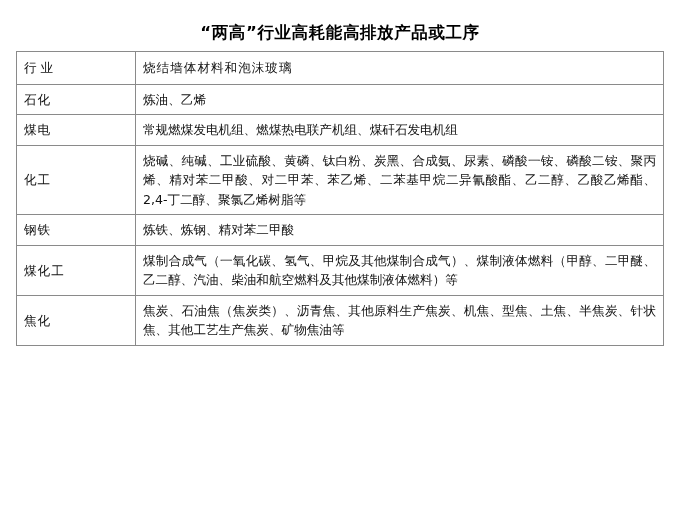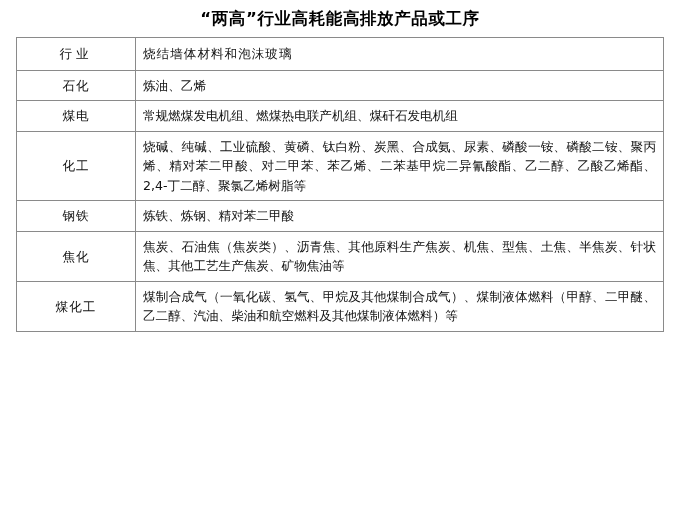--- a/index.html
+++ b/index.html
@@ -11,21 +11,21 @@
     height: 521px;
     background: #ffffff;
     font-family: "DejaVu Sans", "Liberation Sans", sans-serif;
     color: #1a1a1a;
     overflow: hidden;
   }
   .page {
     width: 680px;
     height: 428px;
     box-sizing: border-box;
-    padding: 0;
+    padding: 14px;
     position: relative;
   }
   .doc-title {
     text-align: center;
     font-size: 16.5px;
     font-weight: bold;
     letter-spacing: 0.6px;
     color: #000000;
     padding: 9px 0 8px 0;
     margin: 0;
@@ -41,21 +41,21 @@
     border: 1px solid #8a8a8a;
     padding: 5px 7px;
     font-size: 12.6px;
     line-height: 1.55;
     vertical-align: middle;
     color: #111111;
     font-weight: normal;
   }
   .col-industry {
     width: 104px;
-    text-align: center;
+    text-align: left;
     letter-spacing: 1px;
   }
   .col-products {
     text-align: left;
   }
   thead td {
     text-align: center;
     font-weight: bold;
     font-size: 13px;
     letter-spacing: 1px;
@@ -97,23 +97,23 @@
       </tr>
       <tr>
         <td class="col-industry">化工</td>
         <td class="col-products">烧碱、纯碱、工业硫酸、黄磷、钛白粉、炭黑、合成氨、尿素、磷酸一铵、磷酸二铵、聚丙烯、精对苯二甲酸、对二甲苯、苯乙烯、二苯基甲烷二异氰酸酯、乙二醇、乙酸乙烯酯、2,4-丁二醇、聚氯乙烯树脂等</td>
       </tr>
       <tr>
         <td class="col-industry">钢铁</td>
         <td class="col-products">炼铁、炼钢、精对苯二甲酸</td>
       </tr>
       <tr>
+        <td class="col-industry">煤化工</td>
+        <td class="col-products">煤制合成气（一氧化碳、氢气、甲烷及其他煤制合成气）、煤制液体燃料（甲醇、二甲醚、乙二醇、汽油、柴油和航空燃料及其他煤制液体燃料）等</td>
+      </tr>
+      <tr>
         <td class="col-industry">焦化</td>
         <td class="col-products">焦炭、石油焦（焦炭类）、沥青焦、其他原料生产焦炭、机焦、型焦、土焦、半焦炭、针状焦、其他工艺生产焦炭、矿物焦油等</td>
-      </tr>
-      <tr>
-        <td class="col-industry">煤化工</td>
-        <td class="col-products">煤制合成气（一氧化碳、氢气、甲烷及其他煤制合成气）、煤制液体燃料（甲醇、二甲醚、乙二醇、汽油、柴油和航空燃料及其他煤制液体燃料）等</td>
       </tr>
     </tbody>
   </table>
 
 </div>
 
 </body></html>

